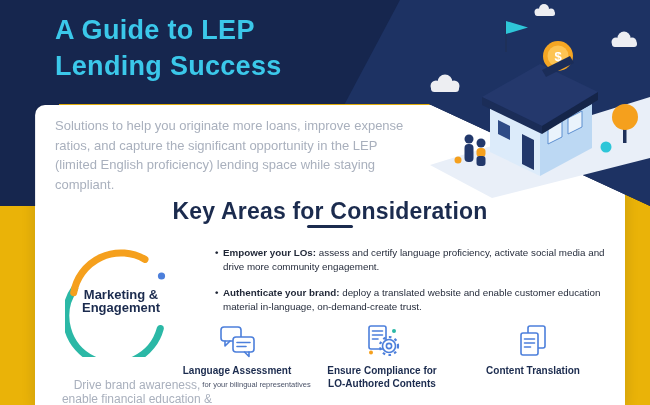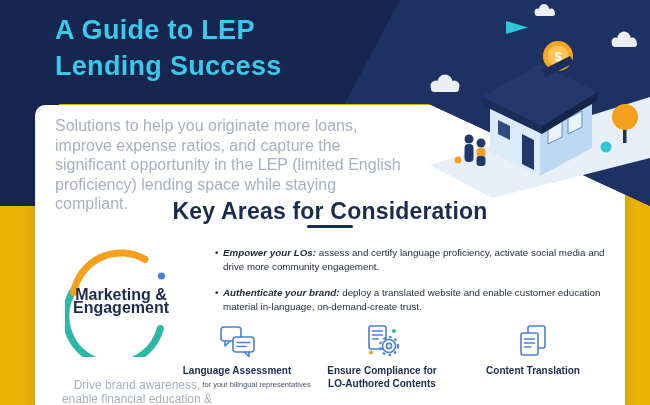--- a/index.html
+++ b/index.html
@@ -24,50 +24,50 @@
   .title span{display:block;}
   
   .corner-bg{position:absolute;left:35px;top:104px;width:24px;height:24px;background:var(--navy);z-index:0;}
   
   .card{
     position:absolute;left:35px;top:105px;width:590px;height:300px;background:#fff;
     border-radius:10px 0 0 0;z-index:1;box-shadow:0 3px 14px rgba(10,20,50,.15);
   }
   .intro{
     position:absolute;left:20px;top:11px;width:354px;margin:0;
-    font-size:16px;line-height:19.5px;color:var(--gray);
+    font-size:13px;line-height:19.5px;color:var(--gray);
   }
   .key-title{
     position:absolute;left:0;top:93px;width:100%;margin:0;text-align:center;
     font-size:23px;font-weight:bold;color:var(--navy-text);letter-spacing:.2px;
   }
   .underline{
     position:absolute;left:50%;top:120px;transform:translateX(-50%);
     width:46px;height:3px;background:var(--navy-text);border-radius:2px;
   }
   
   .donut-wrap{position:absolute;left:30px;top:140px;width:112px;height:112px;}
   .donut-label{
     position:absolute;left:0;top:0;right:0;bottom:0;display:flex;flex-direction:column;
-    align-items:center;justify-content:center;font-weight:bold;font-size:16px;
+    align-items:center;justify-content:center;font-weight:bold;font-size:13px;
     color:var(--navy-text);line-height:13px;text-align:center;
   }
   .arc-teal{stroke:var(--teal);fill:none;stroke-width:7;stroke-linecap:round;}
   .arc-orange{stroke:var(--orange);fill:none;stroke-width:7;stroke-linecap:round;}
   .dot-blue{fill:var(--blue);}
   .donut-caption{
     position:absolute;left:6px;top:258px;width:160px;text-align:center;margin:16px;
     font-size:12px;line-height:13.5px;color:var(--gray);
   }
   
   .bullets{position:absolute;left:180px;top:141px;width:404px;}
   .bullet{display:flex;margin-bottom:13px;font-size:9.8px;line-height:13.5px;color:var(--body-text);}
   .bullet .mk{width:8px;flex:none;font-weight:bold;}
   .bullet p{margin:0;}
-  .bullet b{font-weight:bold;font-style:italic;}
+  .bullet b{font-weight:bold;}
   
   .fi{position:absolute;top:219px;width:150px;display:flex;flex-direction:column;align-items:center;text-align:center;}
   .fi-1{left:127px;} .fi-2{left:272px;} .fi-3{left:423px;}
   .fi .icon{width:38px;height:34px;margin-bottom:7px;}
   .fi .t{font-size:10px;font-weight:bold;color:var(--navy-text);line-height:12.5px;max-width:124px;}
   .fi .s{font-size:7.5px;color:#4A5268;margin-top:2px;padding-left:39px;}
   .ln{stroke:var(--blue);fill:none;stroke-width:1.6;stroke-linecap:round;stroke-linejoin:round;}
   .fw{fill:#fff;stroke:var(--blue);stroke-width:1.6;stroke-linejoin:round;}
   .teeth{stroke:var(--blue);fill:none;stroke-width:2.2;stroke-dasharray:2.6 3.4;}
   .dot-orange{fill:var(--orange);}

